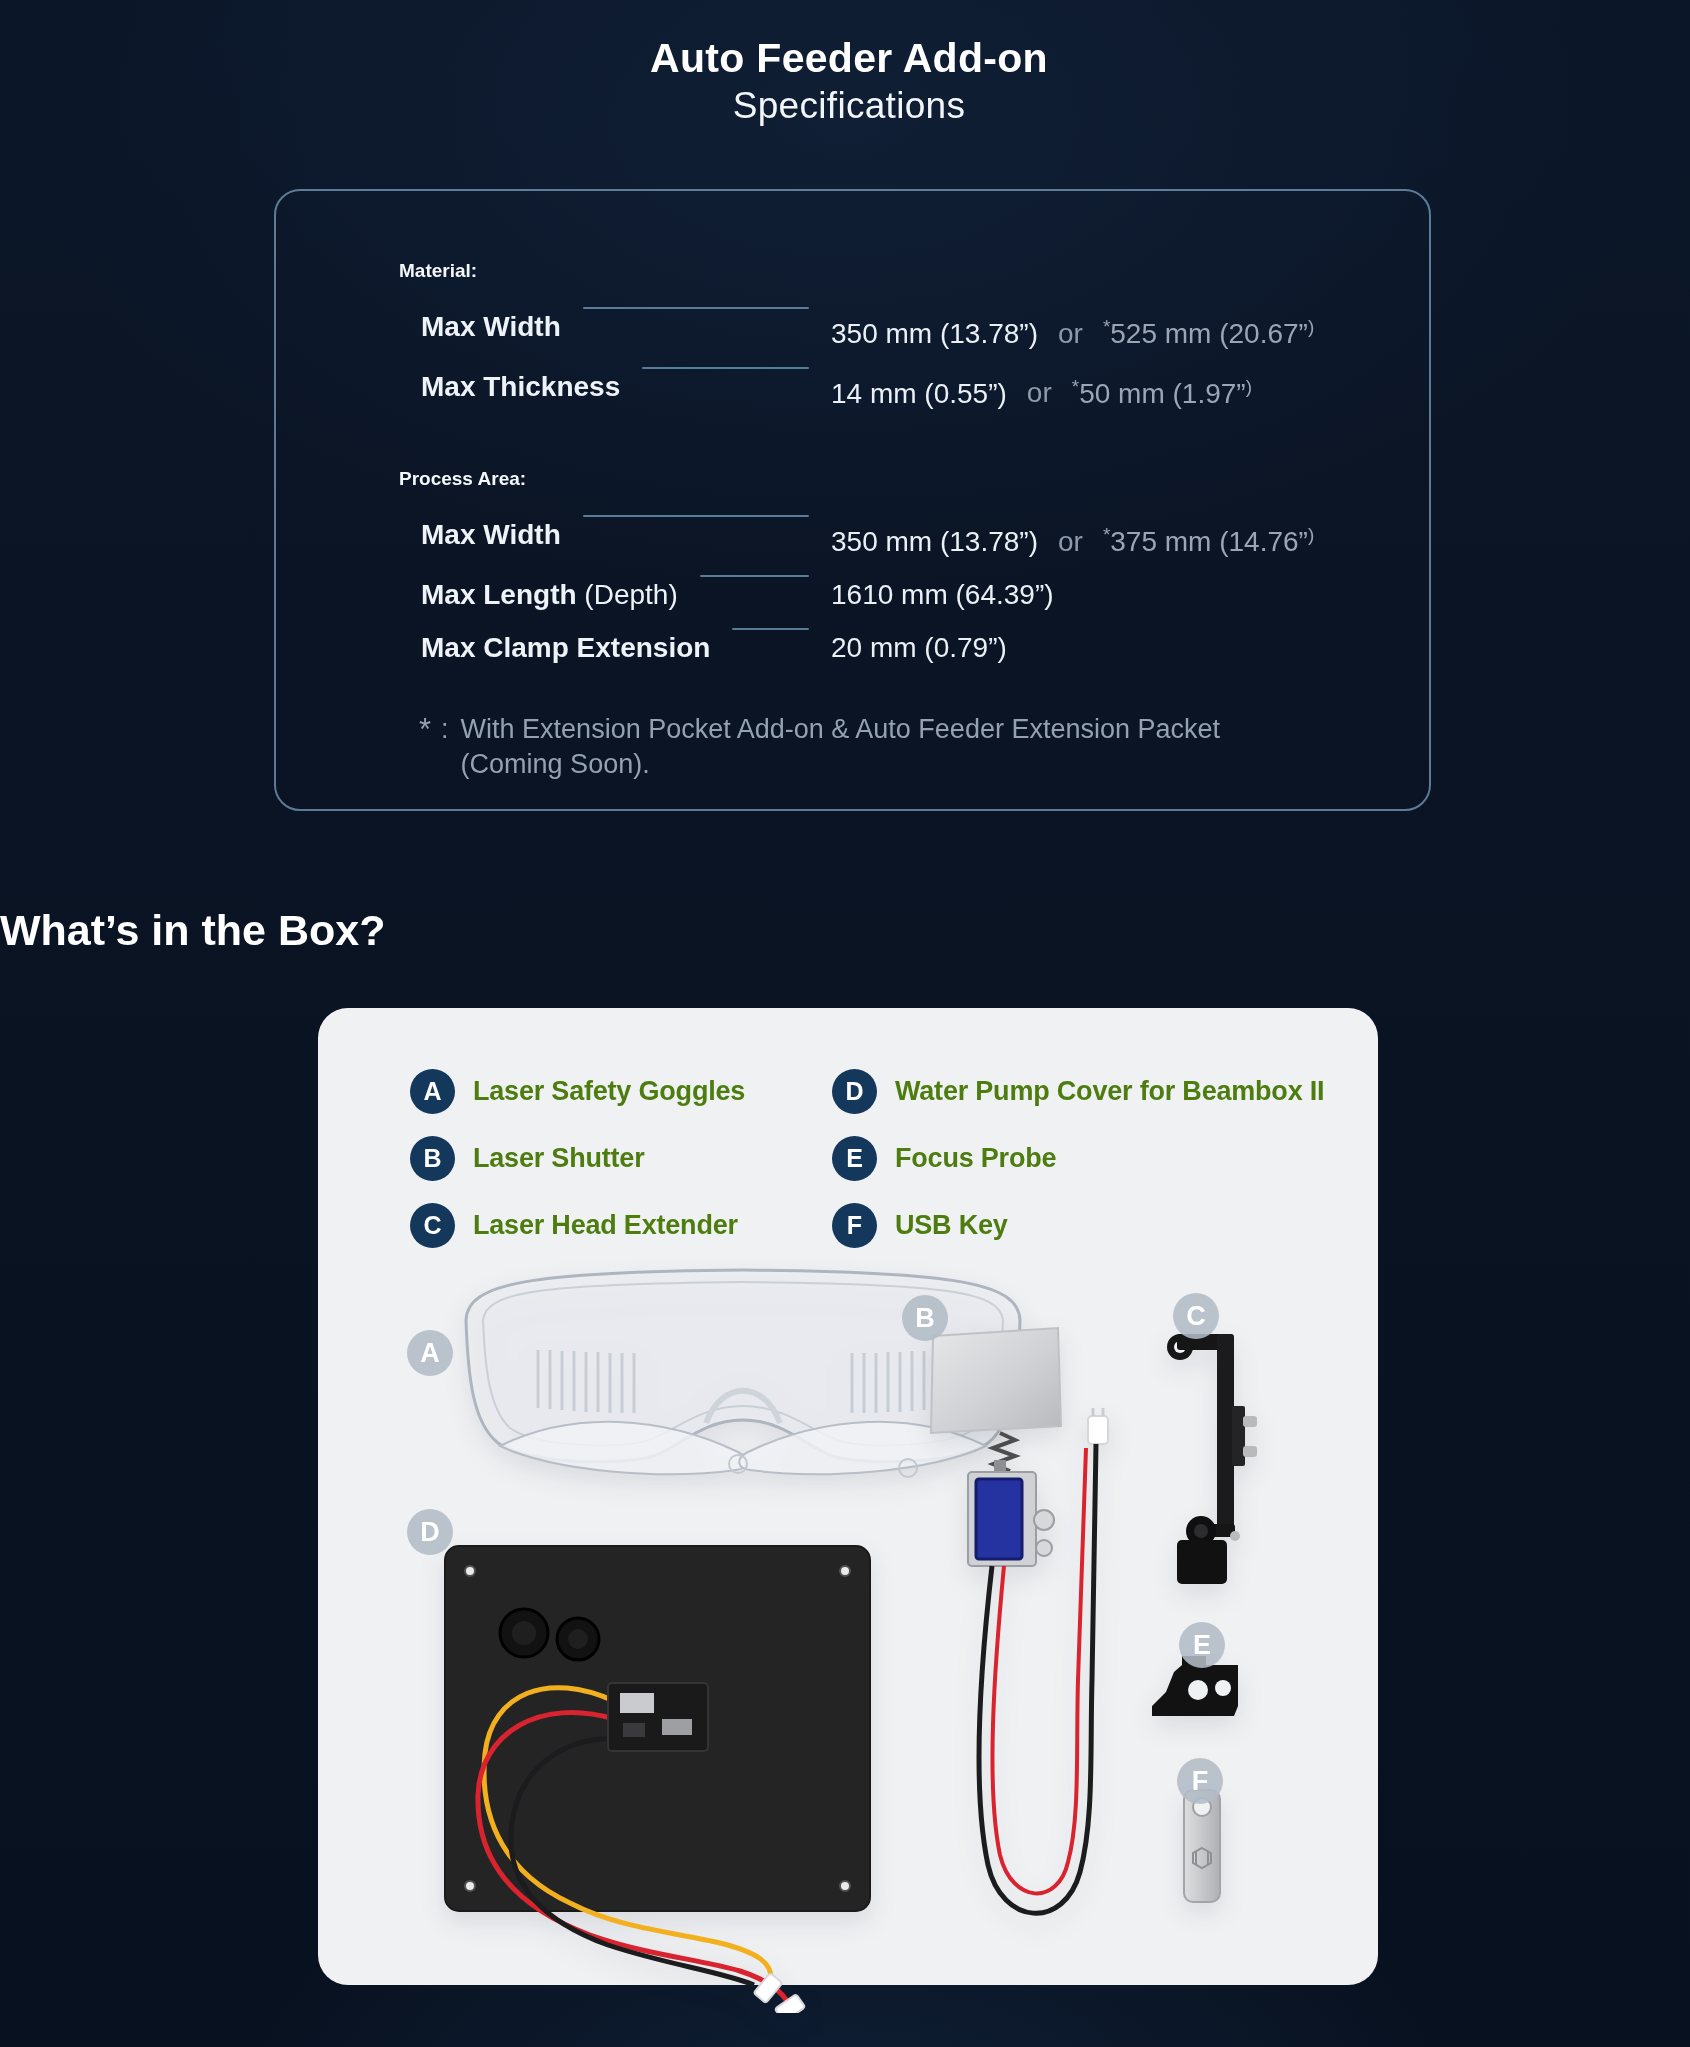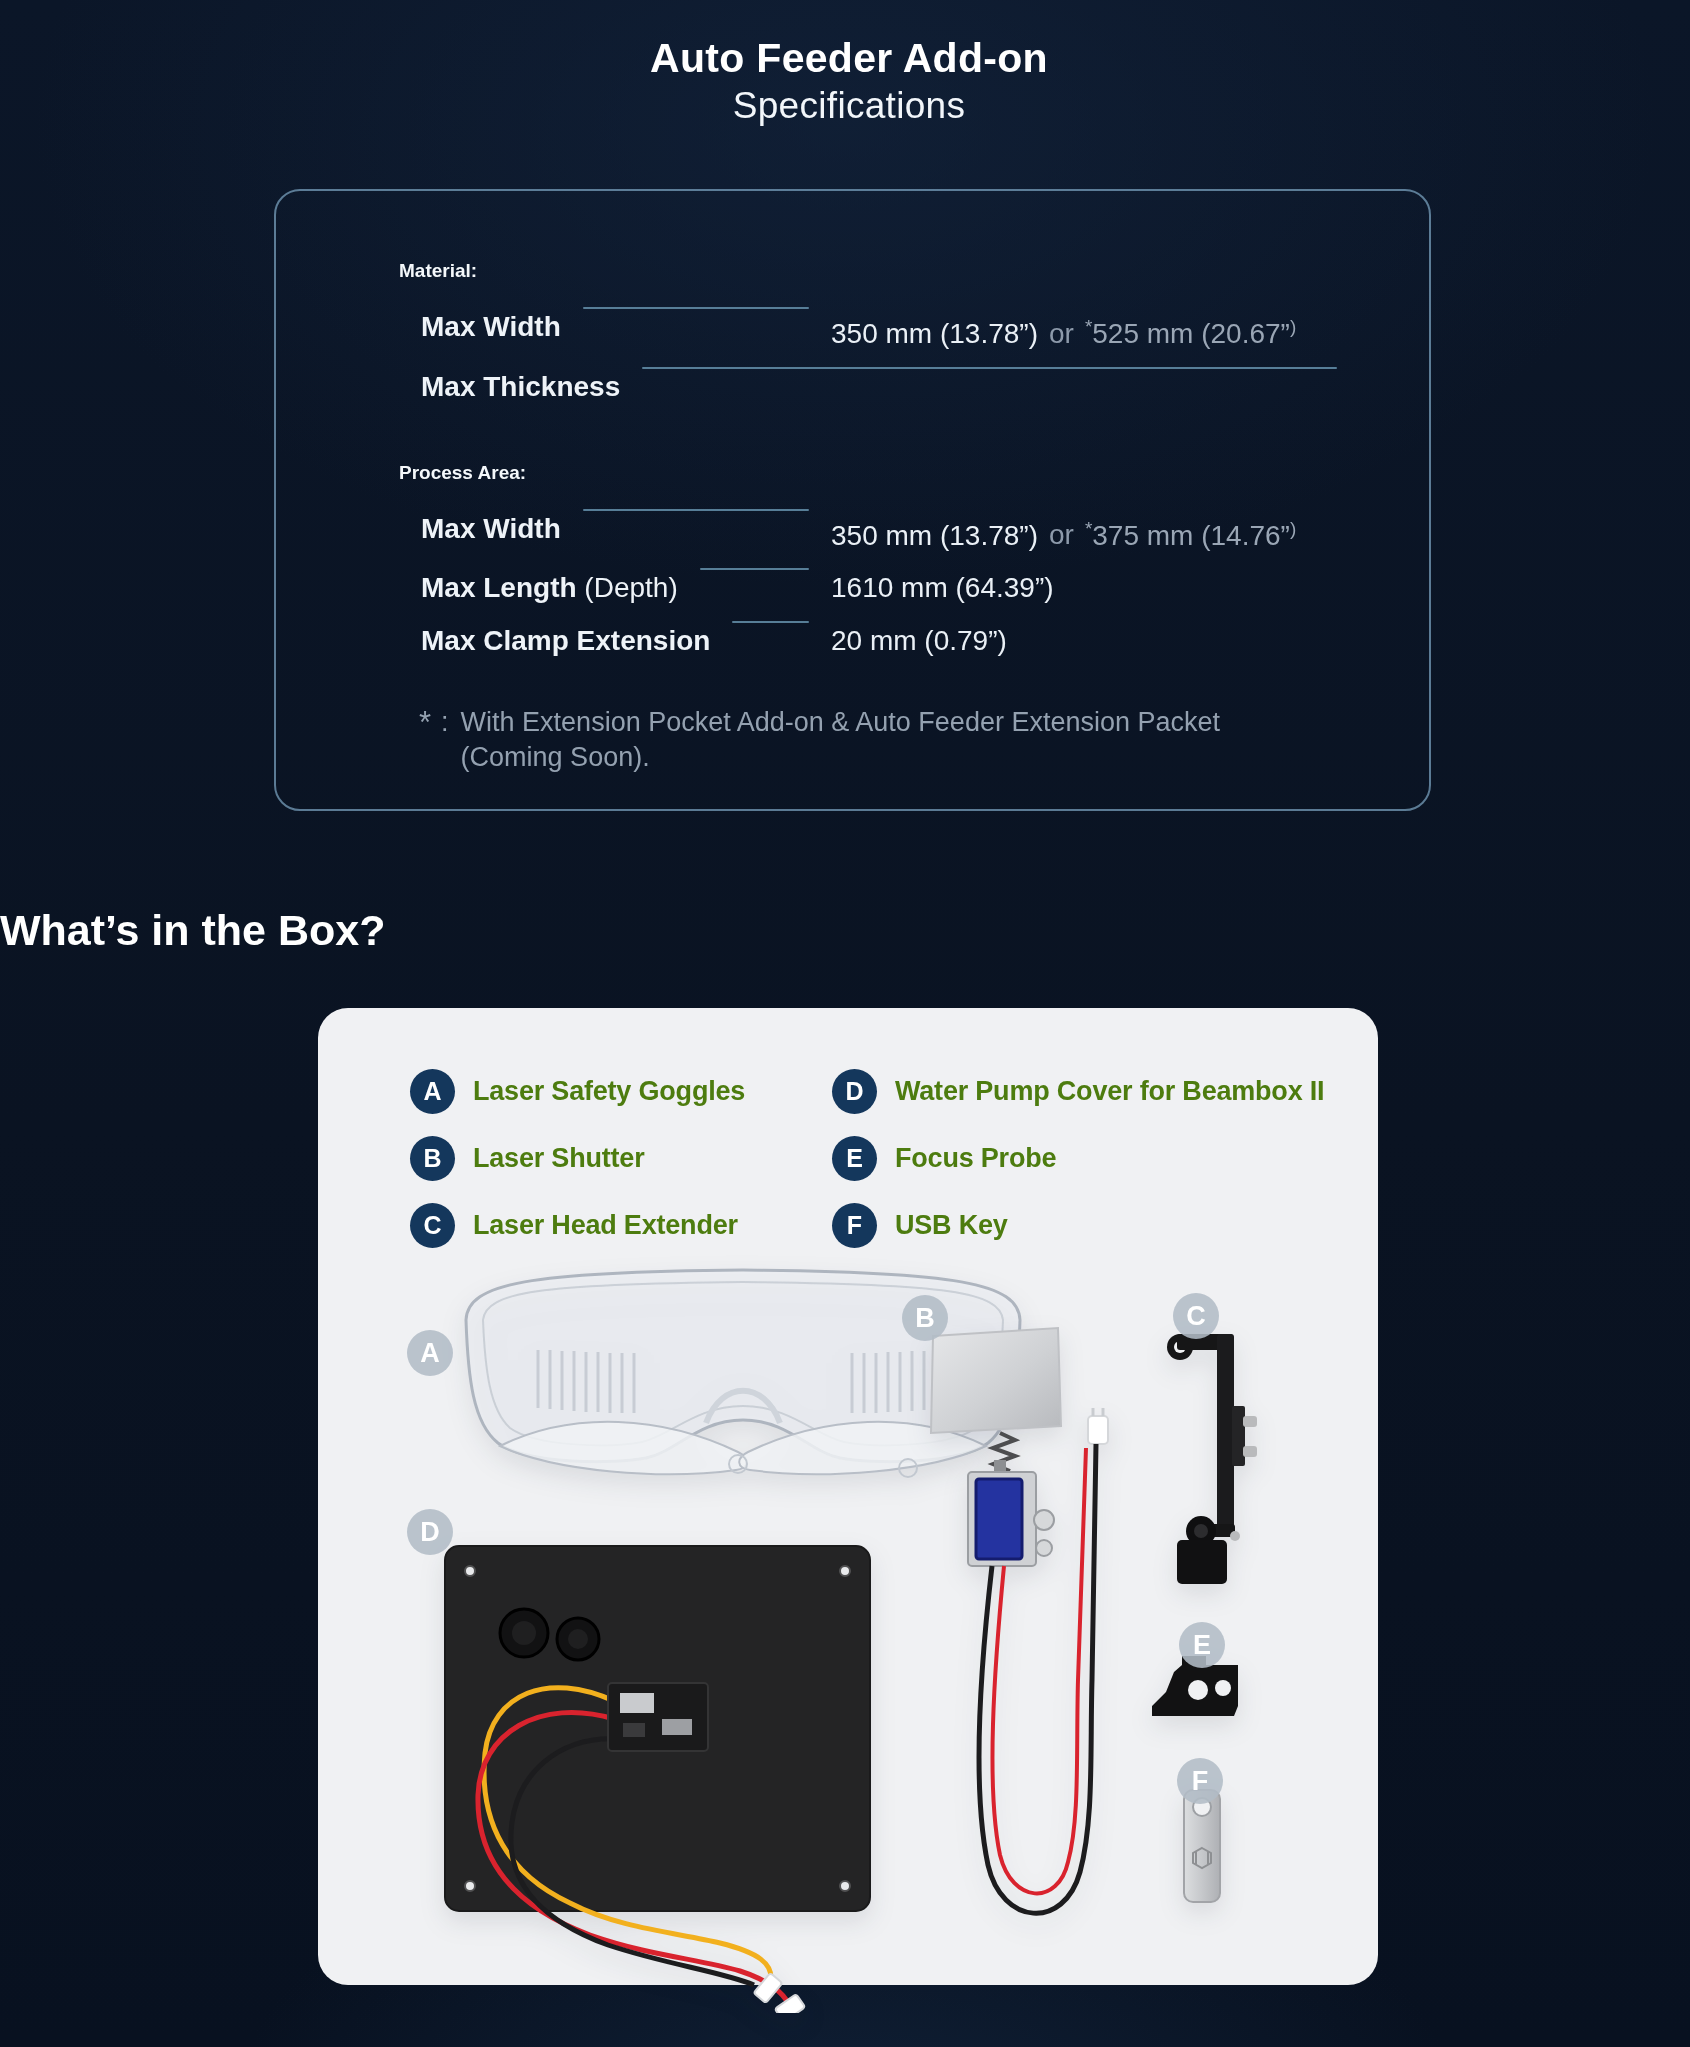--- a/index.html
+++ b/index.html
@@ -26,21 +26,21 @@
   .spec-heading{margin:0;padding:0;font-size:19px;font-weight:700;color:#f4f8fb;line-height:40px;margin-left:123px;}
   .spec-heading.first{margin-top:60px;}
   .spec-heading.second{margin-top:46px;}
   .spec-row{display:flex;align-items:flex-start;margin:13px 70px 0 145px;line-height:40px;font-size:28px;}
   .spec-row.first{margin-top:16px;}
   .spec-label{font-weight:700;color:#eef3f8;white-space:nowrap;}
   .spec-label .note{font-weight:400;}
   .spec-line{flex:1 1 auto;height:2px;background:#5f8aa4;border-radius:1px;margin:0 22px;opacity:.9;}
   .spec-value{width:528px;flex:0 0 auto;white-space:nowrap;}
   .v-white{color:#eaf0f6;}
-  .v-or{color:#8d9aab;margin:0 11px;}
+  .v-or{color:#8d9aab;margin:0 20px;}
   .v-alt{color:#9aa6b5;}
   .sup{font-size:.68em;vertical-align:.5em;}
   .footnote{display:flex;margin:44px 60px 0 143px;font-size:27px;line-height:35px;color:#94a1b0;}
   .fn-star{font-size:31px;line-height:35px;margin-right:10px;}
   .fn-colon{margin-right:12px;}
   
   .box-heading{position:absolute;top:906px;left:0;width:100%;font-size:43px;font-weight:700;color:#ffffff;}
   
   .panel{
     position:absolute;left:318px;top:1008px;width:1060px;height:977px;
@@ -91,20 +91,21 @@
 
     <div class="spec-row first">
       <span class="spec-label">Max Width</span>
       <span class="spec-line"></span>
       <span class="spec-value"><span class="v-white">350 mm (13.78”)</span><span class="v-or">or</span><span class="v-alt sup">*</span><span class="v-alt">525 mm (20.67”</span><span class="v-alt sup">)</span></span>
     </div>
 
     <div class="spec-row">
       <span class="spec-label">Max Thickness</span>
       <span class="spec-line"></span>
+      <span class="spec-value"><span class="v-white">14 mm (0.55”)</span><span class="v-or">or</span><span class="v-alt sup">*</span><span class="v-alt">50 mm (1.97”</span><span class="v-alt sup">)</span></span>
     </div>
 
     <div class="spec-heading second">Process Area:</div>
 
     <div class="spec-row first">
       <span class="spec-label">Max Width</span>
       <span class="spec-line"></span>
       <span class="spec-value"><span class="v-white">350 mm (13.78”)</span><span class="v-or">or</span><span class="v-alt sup">*</span><span class="v-alt">375 mm (14.76”</span><span class="v-alt sup">)</span></span>
     </div>
 

